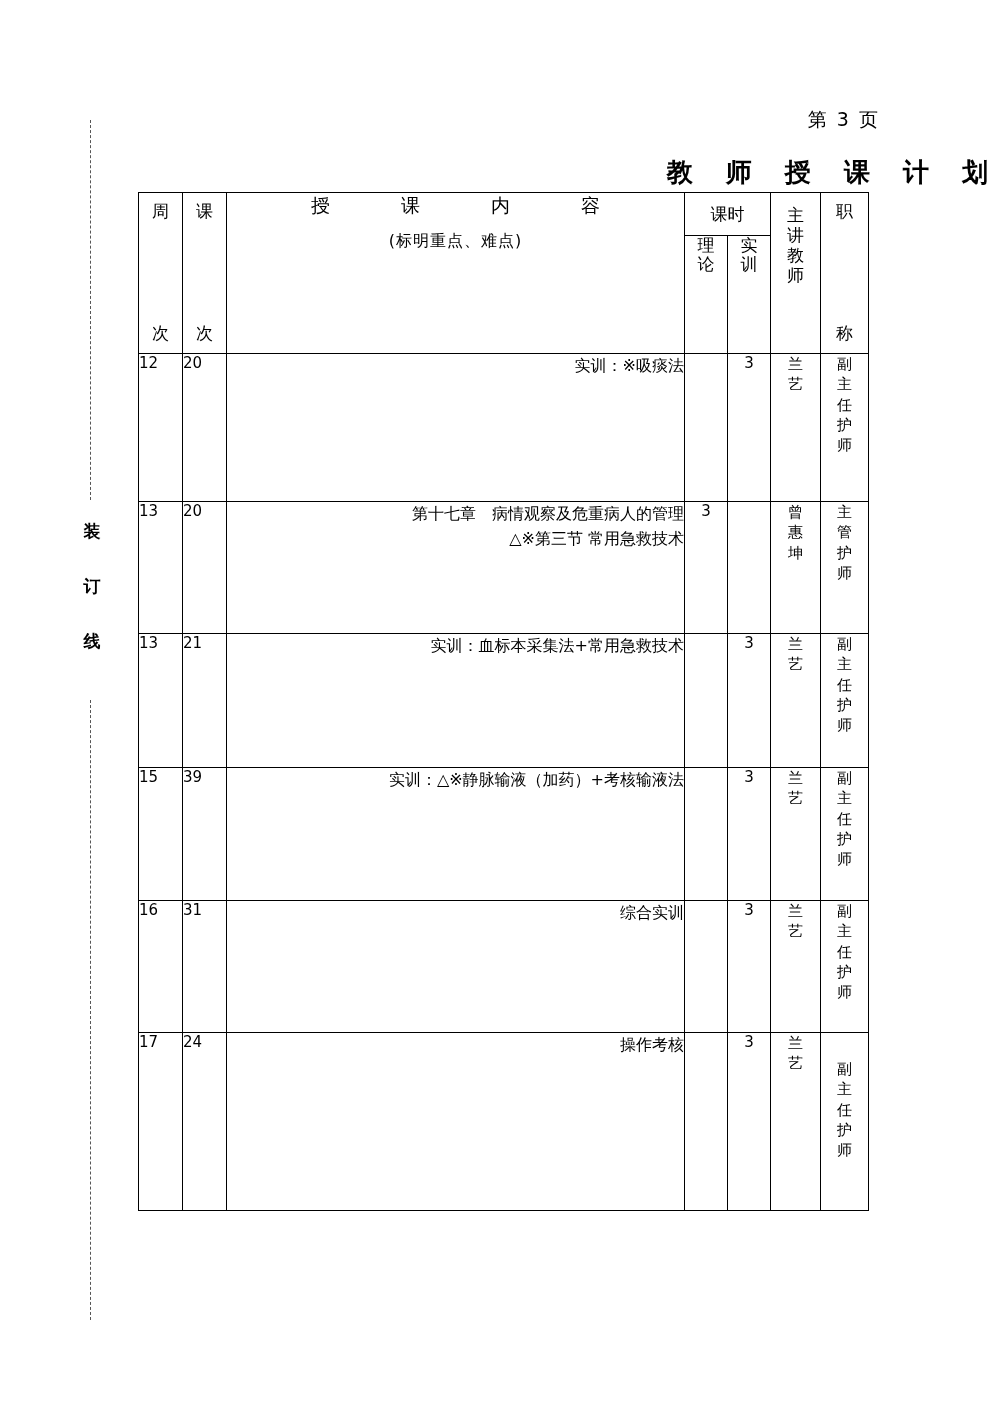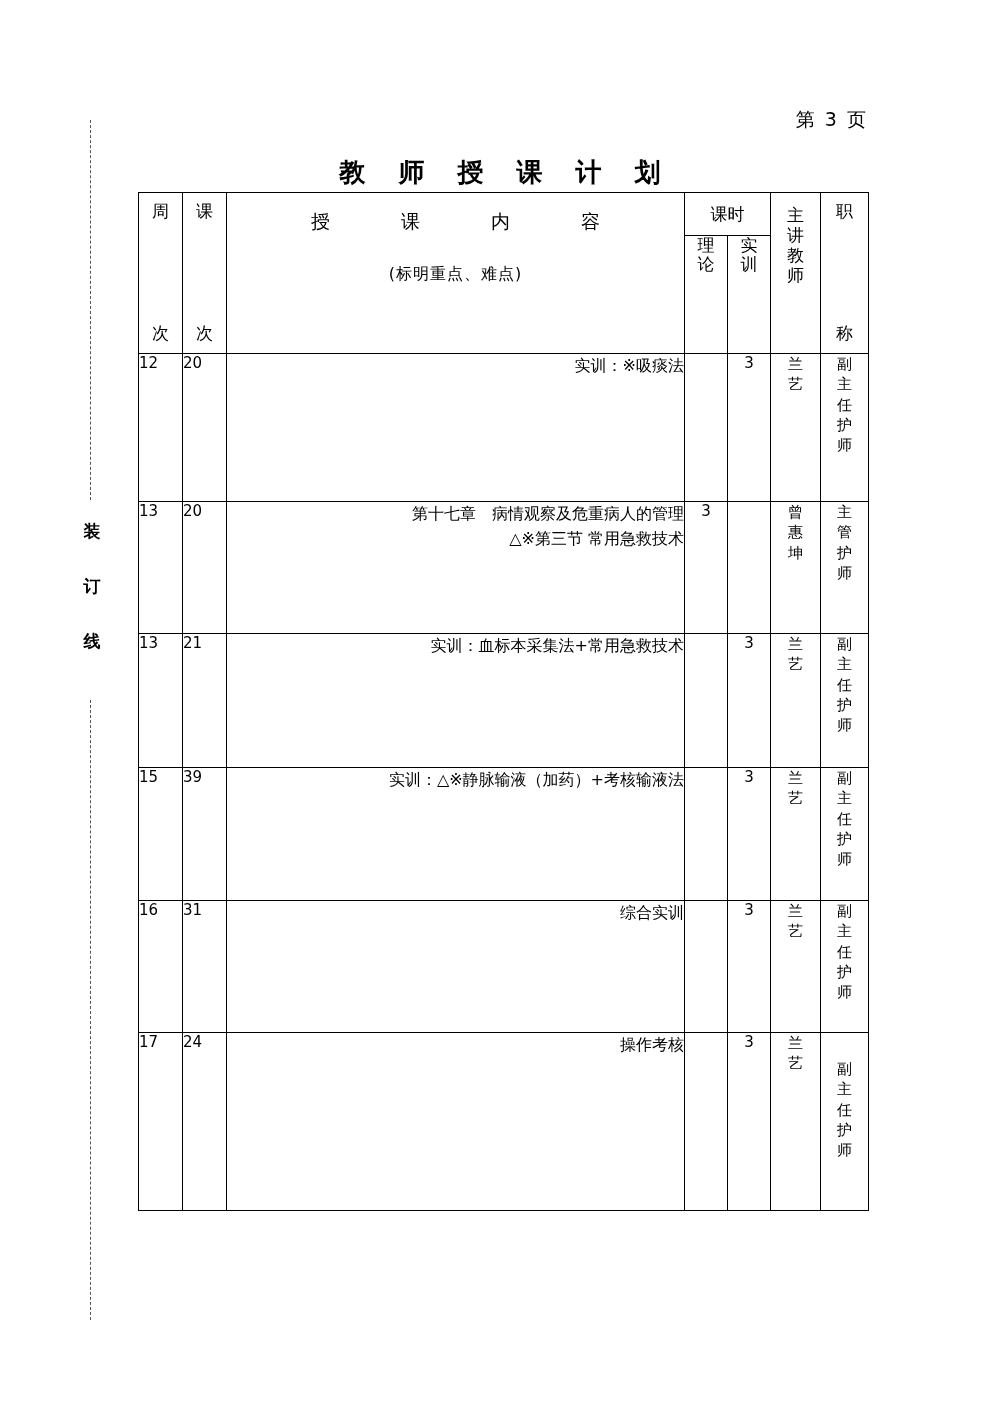--- a/index.html
+++ b/index.html
@@ -13,32 +13,32 @@
     position: relative;
     font-family: "DejaVu Sans", "Liberation Sans", sans-serif;
     color: #000;
     overflow: hidden;
   }
 
   
   .page-number {
     position: absolute;
     top: 107px;
-    right: 132px;
+    right: 120px;
     font-size: 19px;
     letter-spacing: 2px;
     white-space: nowrap;
   }
 
   .doc-title {
     position: absolute;
     top: 155px;
     left: 0;
     width: 1000px;
-    text-align: center;
+    text-align: right;
     font-size: 26px;
     font-weight: bold;
     letter-spacing: 12px;
     padding-left: 12px;
     box-sizing: border-box;
   }
 
   
   .binding {
     position: absolute;
@@ -111,26 +111,25 @@
   }
   .hd-content {
     text-align: center;
     font-size: 19px;
     font-weight: bold;
     padding-top: 46px;
   }
   .hd-content .l1 {
     letter-spacing: 26px;
     padding-left: 26px;
-    margin-top: 16px;
   }
   .hd-content .l2 {
     font-size: 16px;
     letter-spacing: 1px;
-    margin-top: 29px;
+    margin-top: 12px;
   }
   .hd-mid {
     text-align: center;
     font-size: 17px;
     font-weight: bold;
     height: 42px;
     line-height: 42px;
   }
   .hd-sub {
     text-align: center;

